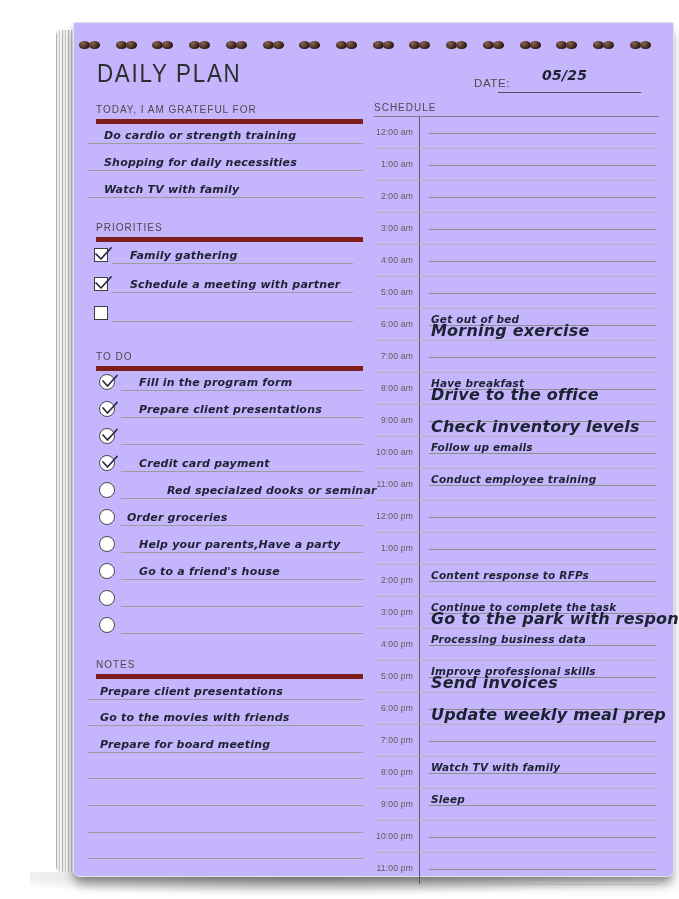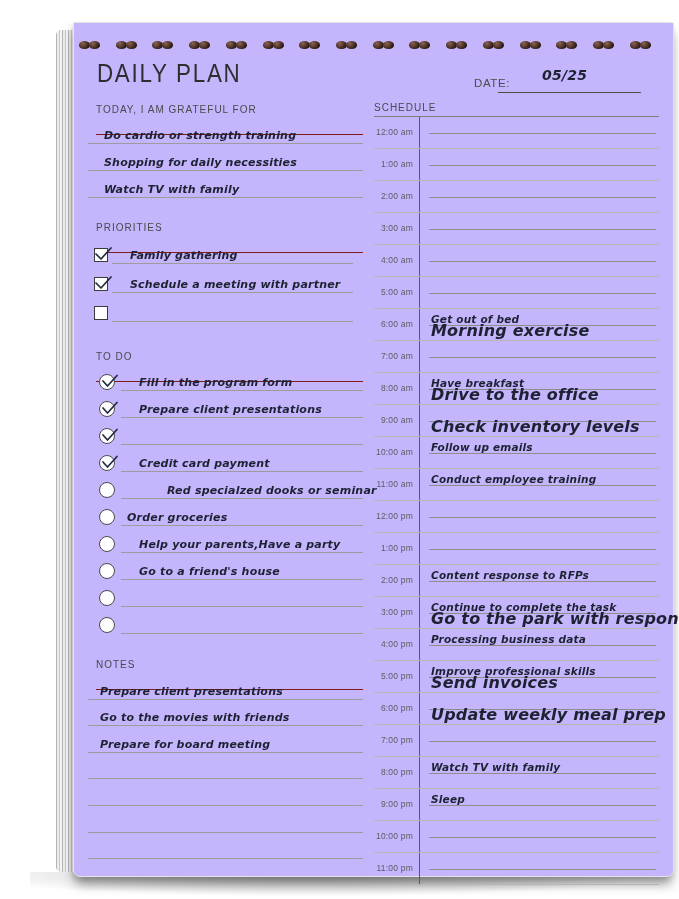--- a/index.html
+++ b/index.html
@@ -19,21 +19,21 @@
   .pair{display:flex;gap:5px;}
   .coil{display:block;width:5px;height:43px;border-radius:2.5px;position:relative;
         background:linear-gradient(180deg,#b7b2af 0%,#e9e6e3 12%,#f4f2f0 24%,#b5a69c 40%,#7a5c4e 58%,#46img 0,#46302a 74%,#2b1a13 86%,#55392c 100%);}
   .coil::after{content:"";position:absolute;left:-3px;bottom:-2px;width:11px;height:8px;
         border-radius:50% 50% 46% 46%;
         background:radial-gradient(circle at 35% 30%,#8a6352,#2c1a12 72%);}
   
   .title{position:absolute;left:23px;top:35px;font-size:26px;letter-spacing:2px;color:#2e2e2e;
          transform:scaleX(.86);transform-origin:left top;white-space:nowrap;}
   .h{position:absolute;font-size:10px;letter-spacing:1px;color:#4a4a4a;
-     border-bottom:1px solid #7f1d1d;padding:0 0 19px 0;white-space:nowrap;}
+     border-bottom:5px solid #7f1d1d;padding:0 0 4px 0;white-space:nowrap;}
   
   .hw{font-family:"DejaVu Sans",sans-serif;font-style:italic;font-weight:600;color:#1d2232;
       letter-spacing:.2px;white-space:nowrap;}
   
   .date-label{position:absolute;left:400px;top:54px;font-size:11.5px;letter-spacing:.6px;color:#4c4c4c;}
   .date-line{position:absolute;left:424px;top:69px;width:143px;border-top:1px solid #4f4f4f;}
   .date-value{position:absolute;left:468px;top:44px;font-size:14px;}
   
   .rows{position:absolute;}
   .row{position:relative;}

